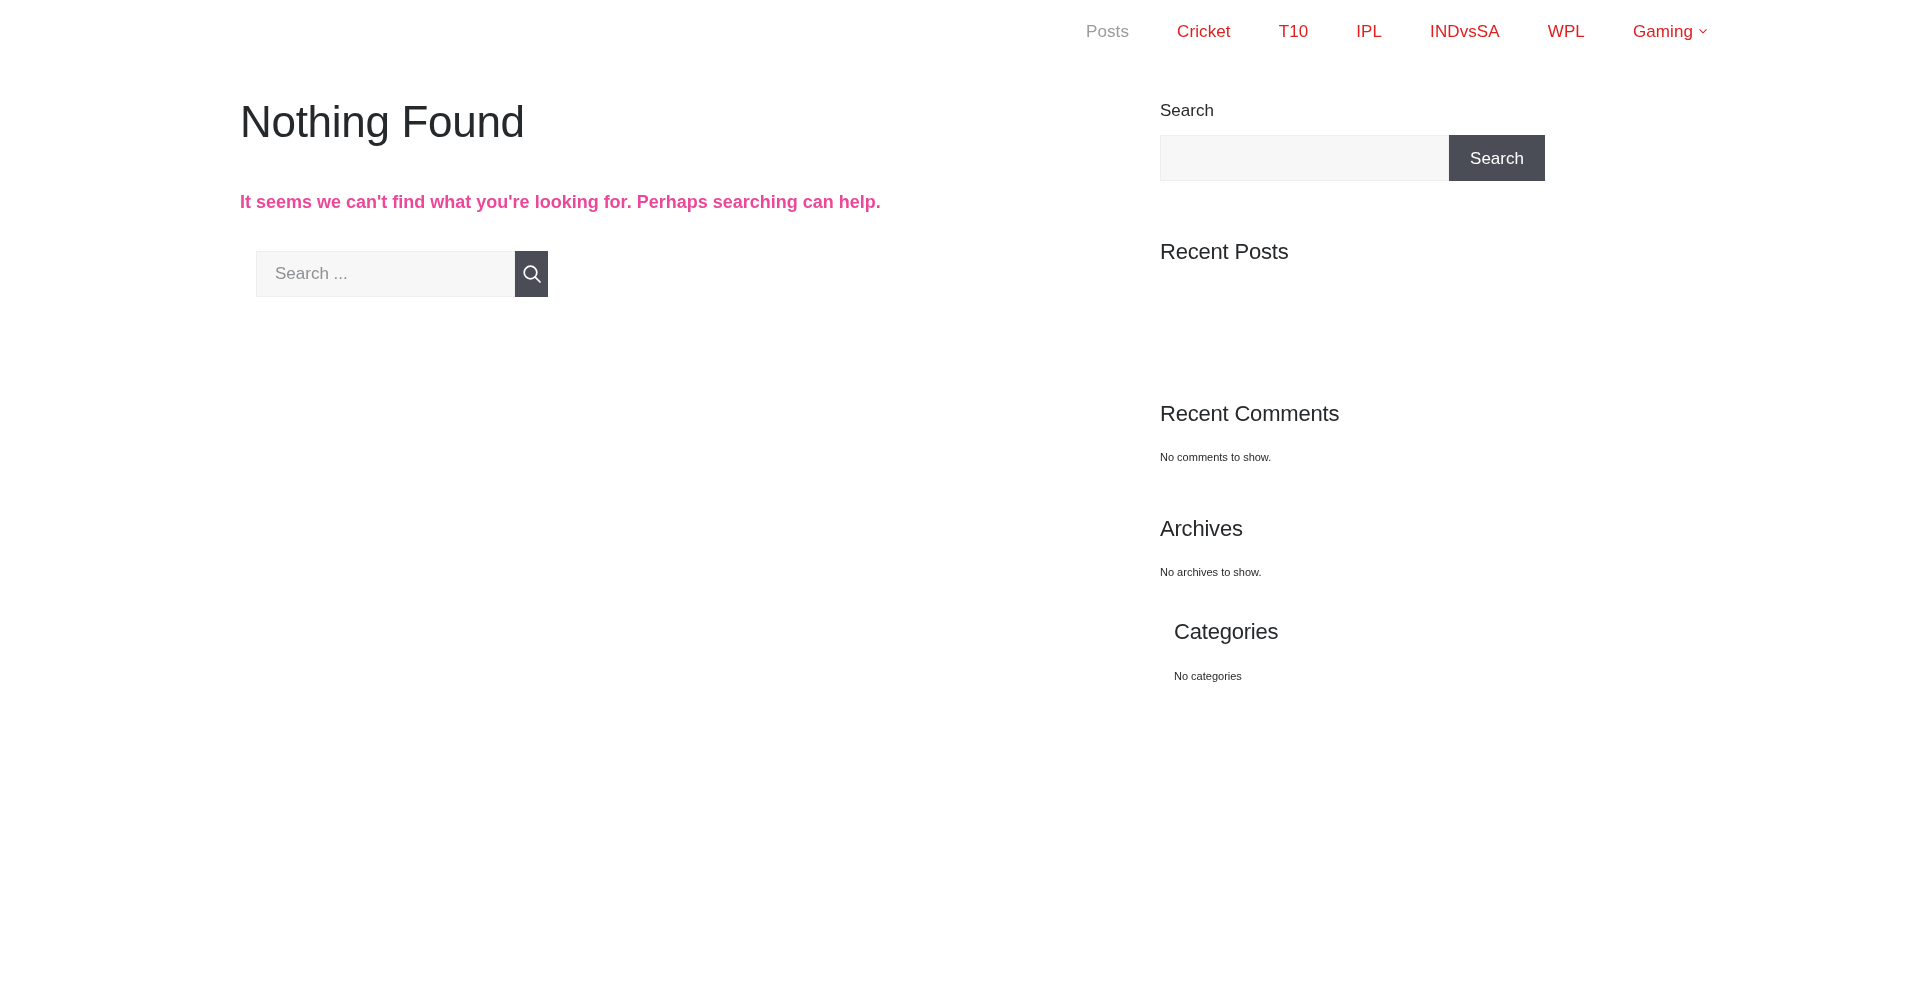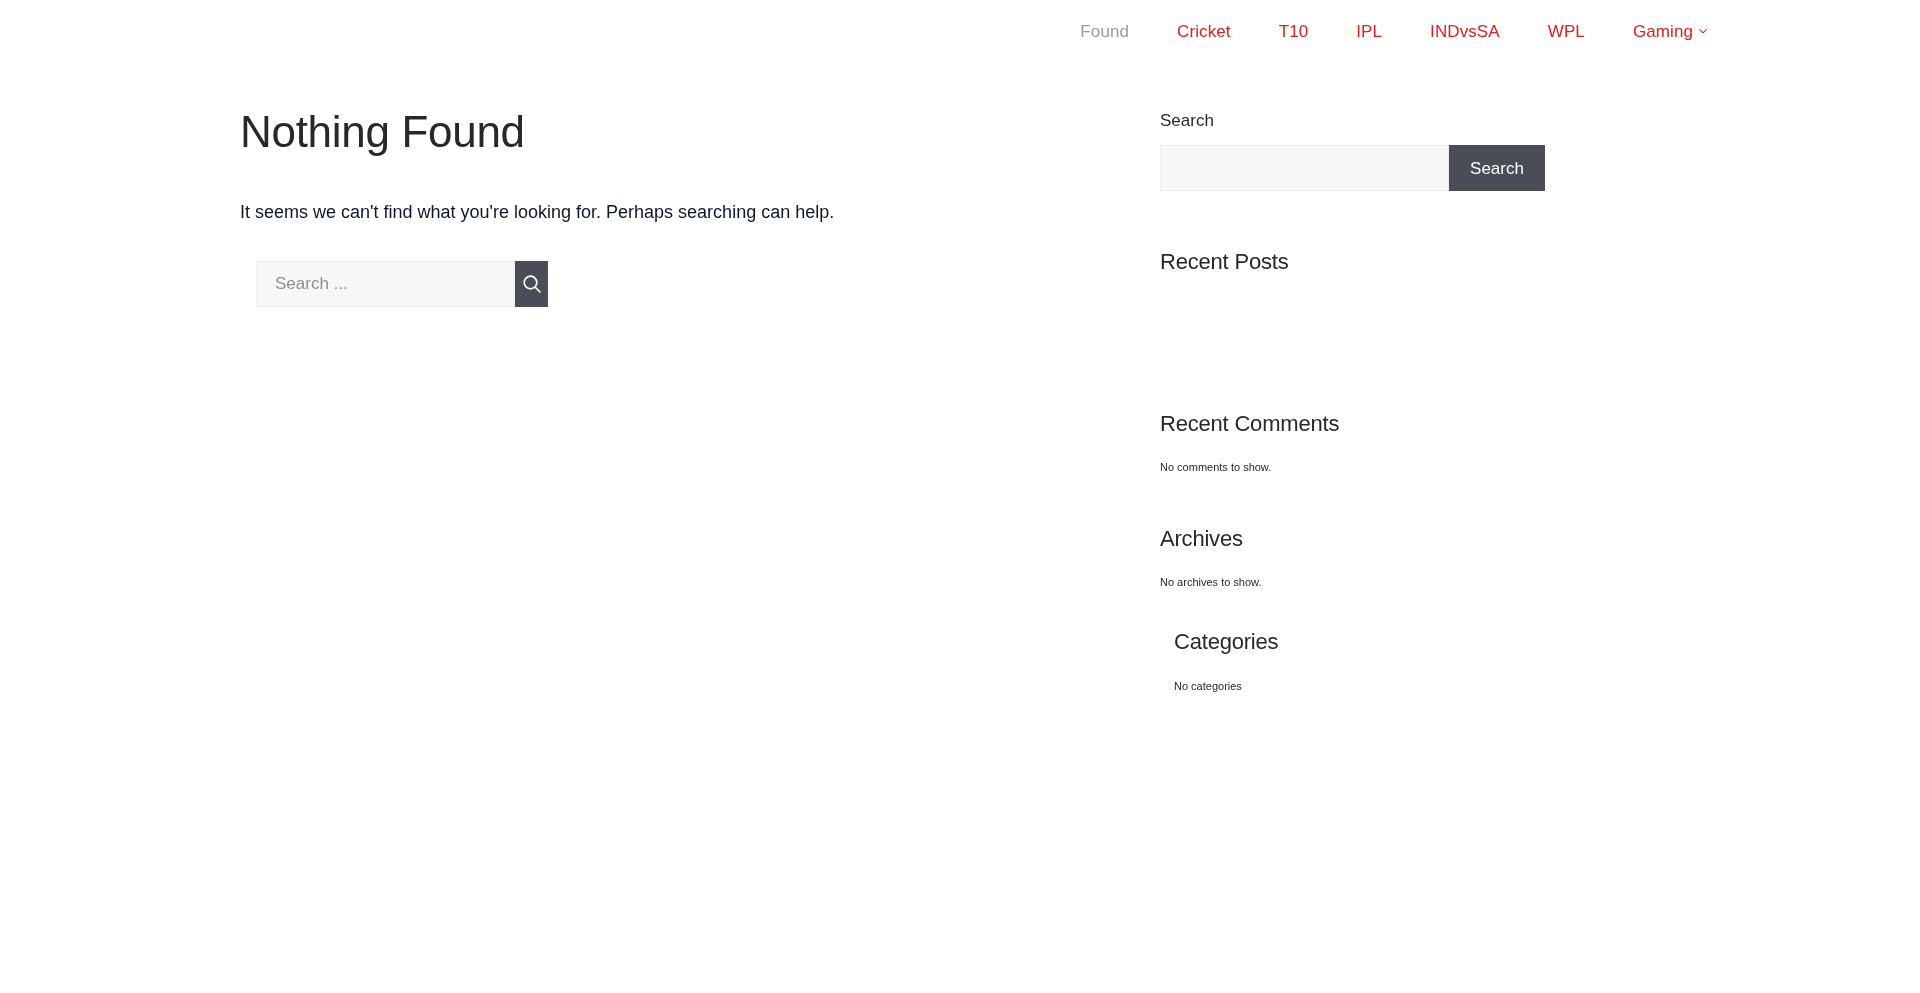--- a/index.html
+++ b/index.html
@@ -67,21 +67,21 @@
     width: 26px;
     height: 26px;
     padding-right: 18px;
     cursor: pointer;
   }
   .chevron svg { display: block; }
 
   
   .container {
     position: absolute;
-    top: 64px;
+    top: 54px;
     left: 0;
     width: 1920px;
     display: flex;
     align-items: flex-start;
   }
   .content-area {
     width: 1080px;
     padding: 42px 0 0 240px;
   }
   .sidebar {
@@ -95,21 +95,22 @@
     font-size: 44px;
     font-weight: normal;
     color: #26292c;
     letter-spacing: -0.3px;
     line-height: 1.2;
   }
   .page-intro {
     margin: 39px 0 0 0;
     font-size: 18px;
     line-height: 1.6;
-    color: #0f172a;
+    color: #ec4899;
+    font-weight: bold;
   }
 
   
   .content-search-form {
     margin-top: 34px;
     display: flex;
     align-items: flex-end;
     width: 308px;
     height: 46px;
     padding-left: 16px;
@@ -210,21 +211,21 @@
 </head>
 <body>
 
 <div class="page">
 
   <header class="site-header">
     <nav>
       <ul class="nav-list">
 
         <li class="nav-item">
-          <a href="#" class="nav-link is-current">Found</a>
+          <a href="#" class="nav-link is-current">Posts</a>
         </li>
 
         <li class="nav-item">
           <a href="#" class="nav-link">Cricket</a>
         </li>
 
         <li class="nav-item">
           <a href="#" class="nav-link">T10</a>
         </li>
 

